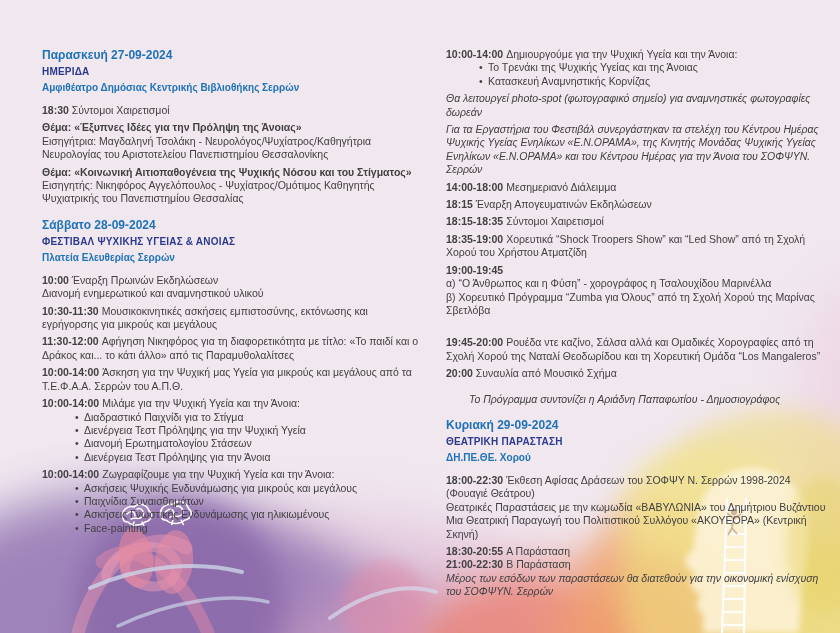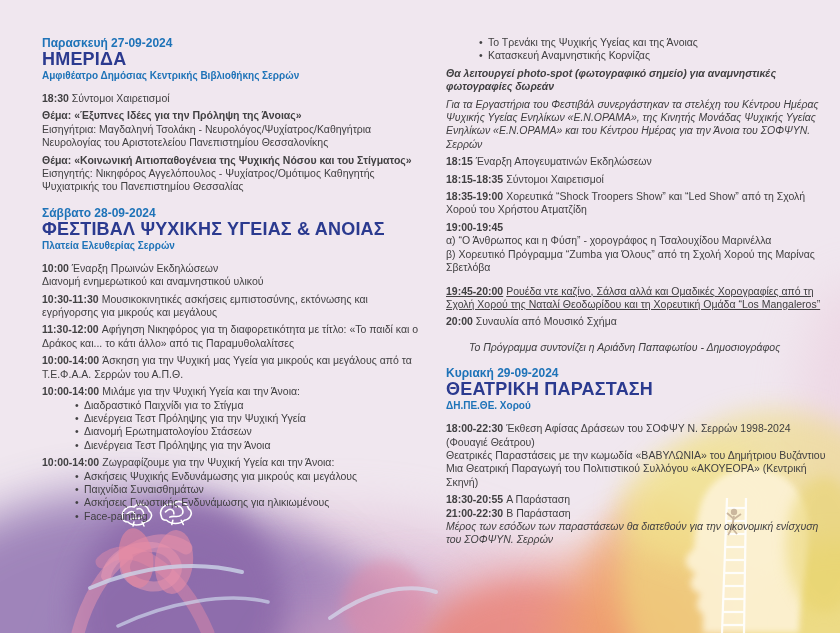--- a/index.html
+++ b/index.html
@@ -3,36 +3,36 @@
 <meta charset="utf-8">
 <style>
   html,body{margin:0;padding:0;}
   body{
     width:840px;height:633px;position:relative;overflow:hidden;
     background:#f0e7ef;
     font-family:"Liberation Sans",sans-serif;
     color:#414042;
   }
   .artwork{position:absolute;left:0;top:0;z-index:0;pointer-events:none;}
-  .col{position:absolute;top:36px;z-index:1;font-size:10.5px;line-height:13.4px;}
+  .col{position:absolute;top:48px;z-index:1;font-size:10.5px;line-height:13.4px;}
   .col-left{left:42px;width:381px;}
   .col-right{left:446px;width:380px;}
   .day-header{margin:0 0 9px 0;}
   .mt-day{margin-top:12px;}
   .day-date{color:#1e73b8;font-weight:bold;font-size:12px;line-height:15px;}
-  .day-title{color:#2b3a8f;font-weight:bold;font-size:18px;line-height:17px;letter-spacing:.2px;}
+  .day-title{color:#2b3a8f;font-weight:bold;font-size:10px;line-height:17px;letter-spacing:.2px;}
   .day-venue{color:#1e73b8;font-weight:bold;font-size:10px;line-height:15px;}
   .item{margin:0 0 4px 0;}
   .item p{margin:0;}
   .time{font-weight:bold;margin-right:3px;}
   .block{display:block;}
   .topic{font-weight:bold;}
-  .note-bi{font-style:italic;font-weight:bold;}
+  .note-bi{font-style:italic;font-weight:normal;}
   .note-i{font-style:italic;}
-  .mt-lg{margin-top:10px;text-decoration:underline;}
+  .mt-lg{margin-top:19px;}
   .mt-xl{margin-top:12px;margin-left:23px;}
   .tight{margin-bottom:0;}
   .bullets{margin:0;padding:0 0 0 33px;list-style:none;}
   .bullets li{position:relative;padding-left:9px;}
   .bullets li::before{content:"\2022";position:absolute;left:0;top:0;}
 </style>
 </head>
 <body>
 
 <main class="page">
@@ -183,30 +183,36 @@
         <li>Ασκήσεις Γνωστικής Ενδυνάμωσης για ηλικιωμένους</li>
         <li>Face-painting</li>
       </ul>
     </div>
 
   </section>
 
   <section class="col col-right">
 
     <div class="item">
+      <p>
+        <strong class="time">10:00-14:00</strong><span>Δημιουργούμε για την Ψυχική Υγεία και την Άνοια:</span>
+      </p>
       <ul class="bullets">
         <li>Το Τρενάκι της Ψυχικής Υγείας και της Άνοιας</li>
         <li>Κατασκευή Αναμνηστικής Κορνίζας</li>
       </ul>
     </div>
 
     <p class="item note-bi">Θα λειτουργεί photo-spot (φωτογραφικό σημείο) για αναμνηστικές φωτογραφίες δωρεάν</p>
 
     <p class="item note-i">Για τα Εργαστήρια του Φεστιβάλ συνεργάστηκαν τα στελέχη του Κέντρου Ημέρας Ψυχικής Υγείας Ενηλίκων «Ε.Ν.ΟΡΑΜΑ», της Κινητής Μονάδας Ψυχικής Υγείας Ενηλίκων «Ε.Ν.ΟΡΑΜΑ» και του Κέντρου Ημέρας για την Άνοια του ΣΟΦΨΥΝ. Σερρών</p>
 
+    <p class="item">
+      <strong class="time">14:00-18:00</strong><span>Μεσημεριανό Διάλειμμα</span>
+    </p>
 
     <p class="item">
       <strong class="time">18:15</strong><span>Έναρξη Απογευματινών Εκδηλώσεων</span>
     </p>
 
     <p class="item">
       <strong class="time">18:15-18:35</strong><span>Σύντομοι Χαιρετισμοί</span>
     </p>
 
     <p class="item">

